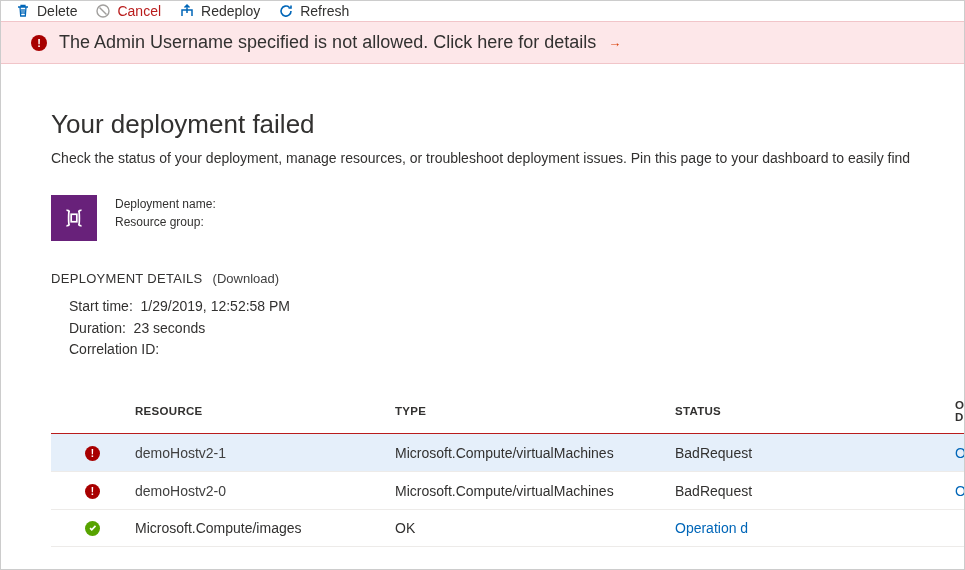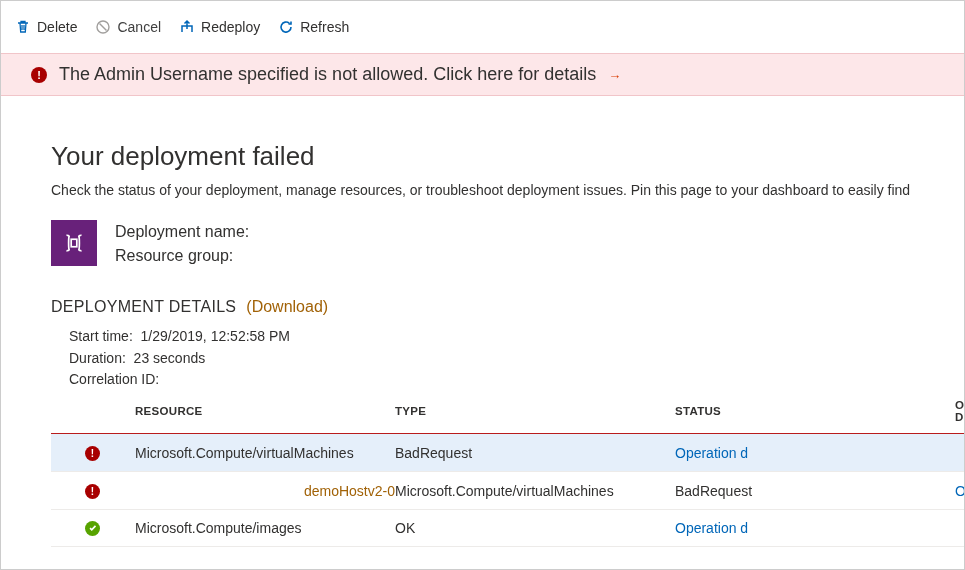--- a/index.html
+++ b/index.html
@@ -12,31 +12,31 @@
     width: 965px;
     height: 570px;
     overflow: hidden;
     border: 1px solid #ccc;
   }
   .toolbar {
     display: flex;
     align-items: center;
     gap: 18px;
     padding: 8px 14px;
-    height: 52px;
+    height: 20px;
   }
   .tool-btn {
     display: flex;
     align-items: center;
     gap: 6px;
     cursor: pointer;
     color: #323130;
     font-size: 14px;
   }
-  .tool-btn.disabled { color: #404040; cursor: default; }
+  .tool-btn.disabled { color: #b91c1c; cursor: default; }
   .tool-icon { width: 16px; height: 16px; display:inline-flex; align-items:center; justify-content:center; }
   .alert-bar {
     background: #fde7e9;
     border-top: 1px solid #f1c5c9;
     border-bottom: 1px solid #f1c5c9;
     display: flex;
     align-items: center;
     padding: 10px 14px 10px 30px;
     gap: 12px;
   }
@@ -44,31 +44,31 @@
     width: 16px; height: 16px; border-radius: 50%;
     background: #a80000; color: #fff;
     display:flex; align-items:center; justify-content:center;
     font-weight:bold; font-size:11px;
     flex: 0 0 16px;
   }
   .alert-text { color: #323130; font-size: 18px; }
   .alert-arrow { color:#d83b01; font-weight:bold; }
   .main { padding: 24px 0 0 50px; }
   h1 { font-size: 26px; font-weight: 400; margin: 21px 0 10px; }
-  .subtitle { font-size: 14px; color:#323130; margin-bottom: 22px; white-space: nowrap; }
+  .subtitle { font-size: 14px; color:#323130; margin-bottom: 29px; white-space: nowrap; }
   .summary-row { display:flex; gap: 18px; align-items:flex-start; margin-bottom: 30px; }
   .summary-icon {
     width: 46px; height: 46px; background:#68217a;
     display:flex; align-items:center; justify-content:center;
   }
-  .summary-labels { line-height: 1.5; font-size:16px; }
-  .section-header { display:flex; align-items:center; gap:10px; font-size:16px; margin-bottom:10px; }
+  .summary-labels { line-height: 1.5; font-size:12px; }
+  .section-header { display:flex; align-items:center; gap:10px; font-size:13px; margin-bottom:10px; }
   .section-header .caps { text-transform: uppercase; letter-spacing: .3px; color:#323130; }
-  .link { color:#a16207; cursor:pointer;text-align:right; }
-  .details-block { padding-left: 18px; line-height:1.55; font-size:14px; }
+  .link { color:#404040; cursor:pointer; }
+  .details-block { padding-left: 18px; line-height:1.55; font-size:14px; margin-bottom: 30px; }
   .tbl { width: 100%; }
   .tbl-head, .tbl-row {
     display: grid;
     grid-template-columns: 50px 260px 280px 280px 1fr;
     align-items: center;
     padding: 0 0 0 0;
   }
   .tbl-head { font-size:11.5px; font-weight:600; letter-spacing:.3px; color:#323130; padding: 8px 0 10px 34px; border-bottom:1px solid #b91c1c; }
   .tbl-row { padding: 10px 0 10px 34px; border-bottom:1px solid #edebe9; font-size:14px; }
   .tbl-row.selected { background:#e5effa; }
@@ -168,20 +168,21 @@
     <div class="tbl-head">
       <div></div>
       <div>RESOURCE</div>
       <div>TYPE</div>
       <div>STATUS</div>
       <div>OPERATION D</div>
     </div>
 
     <div class="tbl-row selected">
       <div><span class="status-icon status-error">!</span></div>
+      <div class="link">demoHostv2-1</div>
       <div>Microsoft.Compute/virtualMachines</div>
       <div>BadRequest</div>
       <div class="op-link">Operation d</div>
     </div>
 
     <div class="tbl-row">
       <div><span class="status-icon status-error">!</span></div>
       <div class="link">demoHostv2-0</div>
       <div>Microsoft.Compute/virtualMachines</div>
       <div>BadRequest</div>

